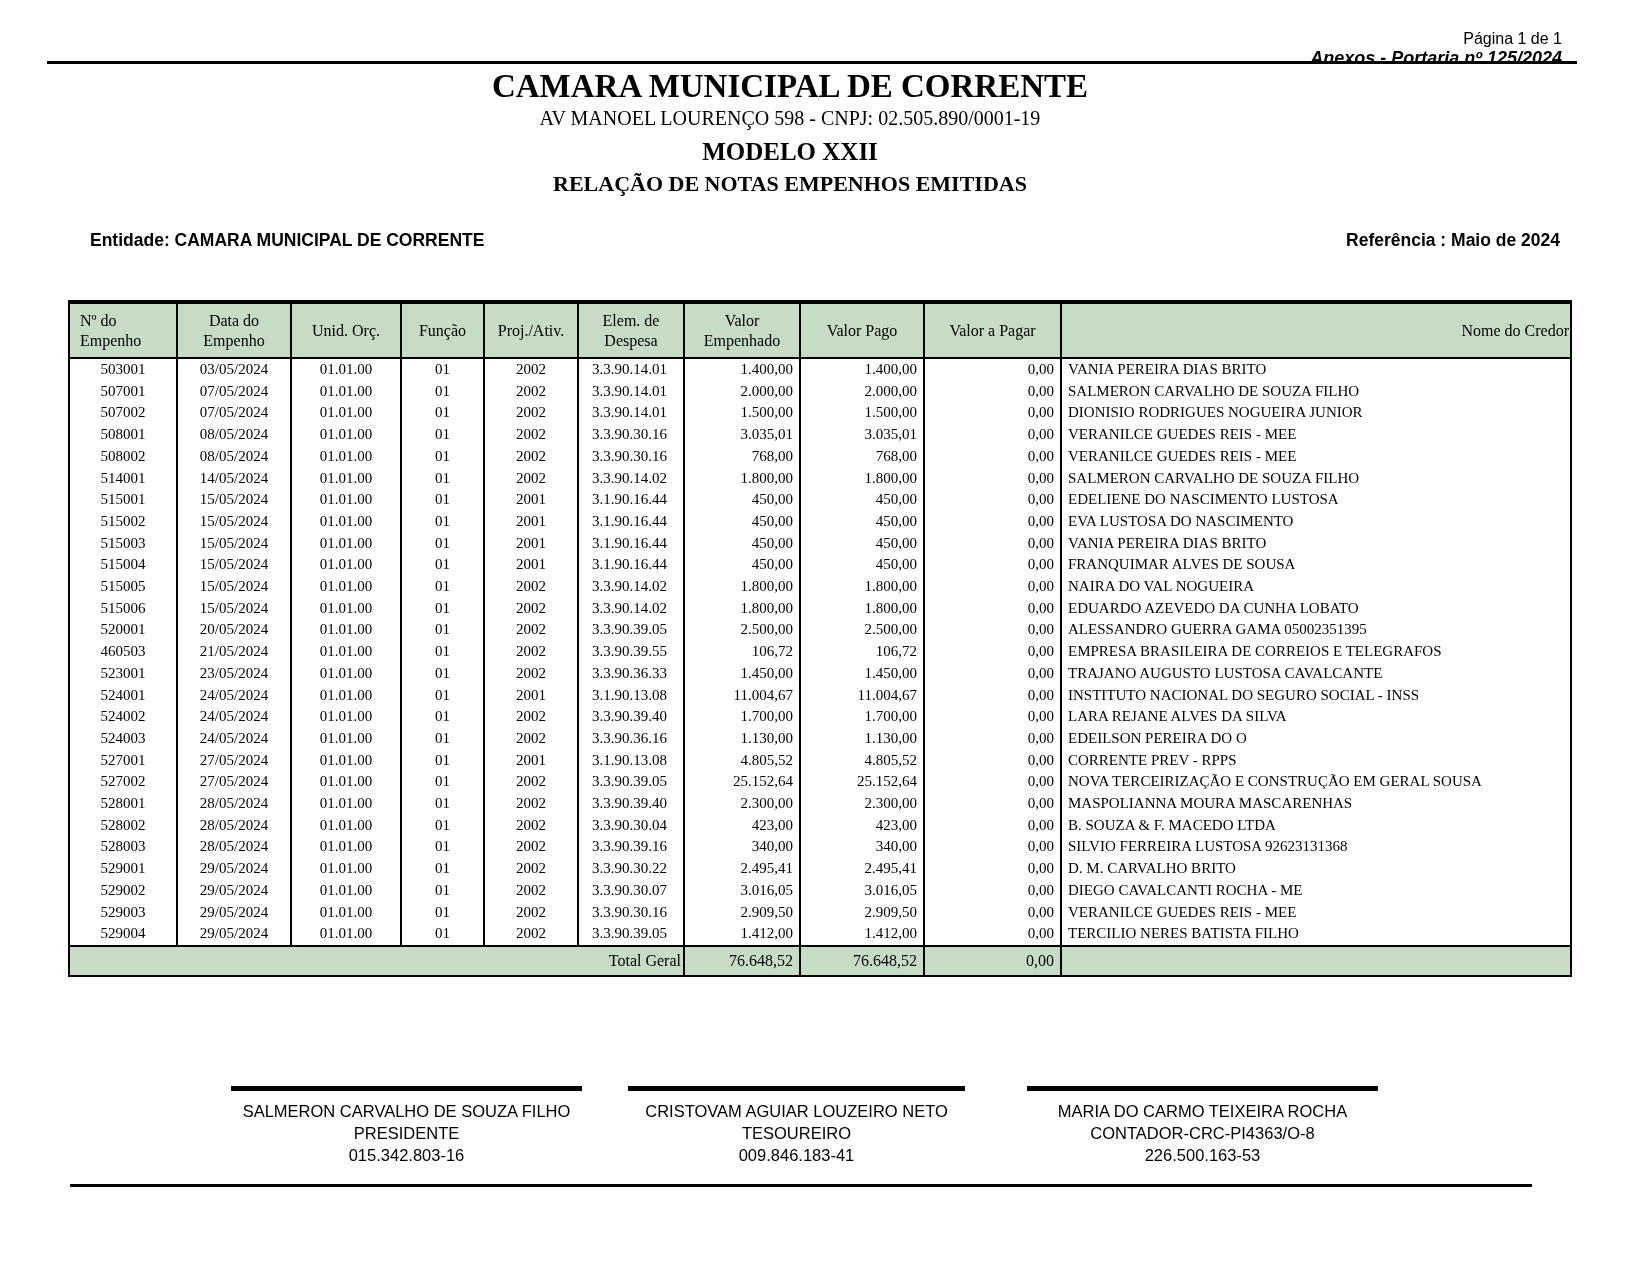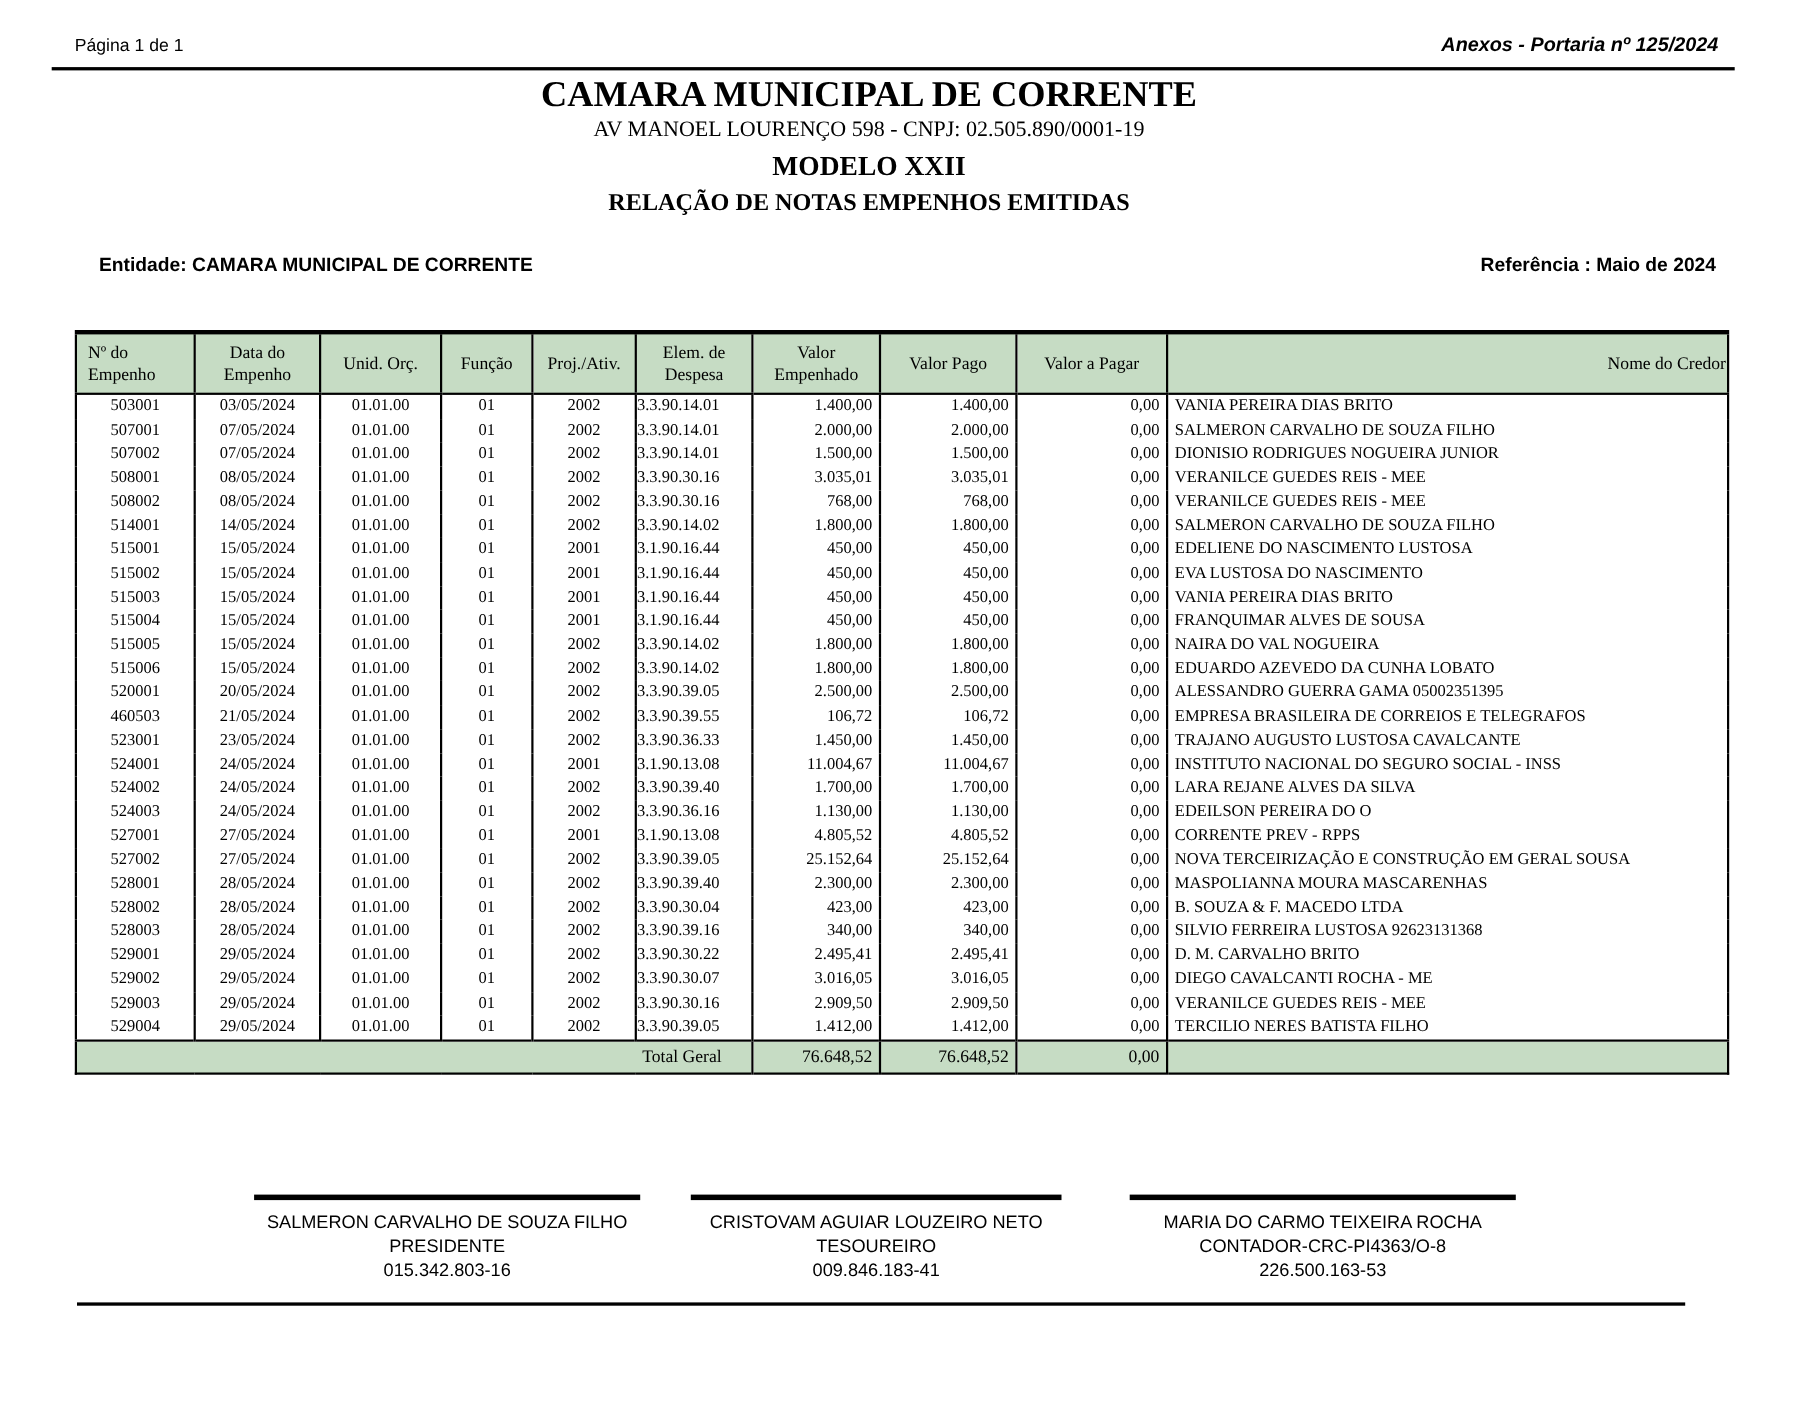--- a/index.html
+++ b/index.html
@@ -3,21 +3,21 @@
 <meta charset="utf-8">
 <style>
   html,body{margin:0;padding:0;}
   body{
     width:1650px;height:1275px;
     background:#ffffff;color:#000;
     font-family:"Liberation Serif", serif;
     position:relative;overflow:hidden;
   }
   
-  .topbar{position:absolute;left:68px;top:30px;width:1494px;display:flex;justify-content:space-between;align-items:flex-end;}
+  .topbar{position:absolute;left:68px;top:30px;width:1494px;display:flex;justify-content:space-between;align-items:flex-end;flex-direction:column;}
   .page-indicator{font-family:"Liberation Sans",sans-serif;font-size:16px;}
   .annex-reference{font-family:"Liberation Sans",sans-serif;font-size:18px;font-weight:bold;font-style:italic;}
   .top-rule{position:absolute;left:47px;top:61px;width:1530px;height:3px;background:#000;}
   
   .title-block{position:absolute;left:0;top:71px;width:1580px;text-align:center;}
   .org-name{font-size:33px;font-weight:bold;margin:0;line-height:31px;}
   .address{font-size:20px;margin:5px 0 0;line-height:22px;}
   .model-title{font-size:25px;font-weight:bold;margin:9px 0 0;line-height:27px;}
   .report-title{font-size:22px;font-weight:bold;margin:7px 0 16px;line-height:24px;}
   
@@ -29,25 +29,25 @@
   table.empenhos{position:absolute;left:68px;top:300px;width:1502px;border-collapse:collapse;table-layout:fixed;
     border:2px solid #000;border-top:4px solid #000;}
   th,td{overflow:hidden;white-space:nowrap;}
   th{background:#c6dcc4;font-weight:normal;font-size:16px;line-height:20px;height:51px;
      border-left:2px solid #000;border-bottom:2px solid #000;vertical-align:middle;text-align:center;}
   th:first-child,td:first-child{border-left:none;}
   th.col0{text-align:left;padding-left:10px;}
   th.col9{text-align:right;padding-left:6px;}
   td{font-size:15px;height:21.7px;line-height:21.7px;border-left:2px solid #000;padding:0;}
   td.col0,td.col1,td.col2,td.col3,td.col4{text-align:center;}
-  td.col5{text-align:left;padding-right:3px;}
+  td.col5{text-align:center;padding-right:3px;}
   td.col6,td.col7,td.col8{text-align:right;padding-right:6px;}
   td.col9{text-align:left;padding-left:6px;}
   tr.total-row td{background:#c6dcc4;border-top:2px solid #000;height:28px;line-height:28px;font-size:16px;}
-  td.total-label{text-align:right;padding-right:27px;}
+  td.total-label{text-align:right;padding-right:2px;}
   
   .sig-block{position:absolute;top:1086px;text-align:center;font-family:"Liberation Sans",sans-serif;font-size:16.5px;}
   .sig-bar{height:5px;background:#000;margin-bottom:9px;}
   .sig-line{line-height:22px;}
   #sig-0{left:231px;width:351px;}
   #sig-1{left:628px;width:337px;}
   #sig-2{left:1027px;width:351px;}
   .bottom-rule{position:absolute;left:70px;top:1184px;width:1462px;height:3px;background:#000;}
 </style>
 </head>

